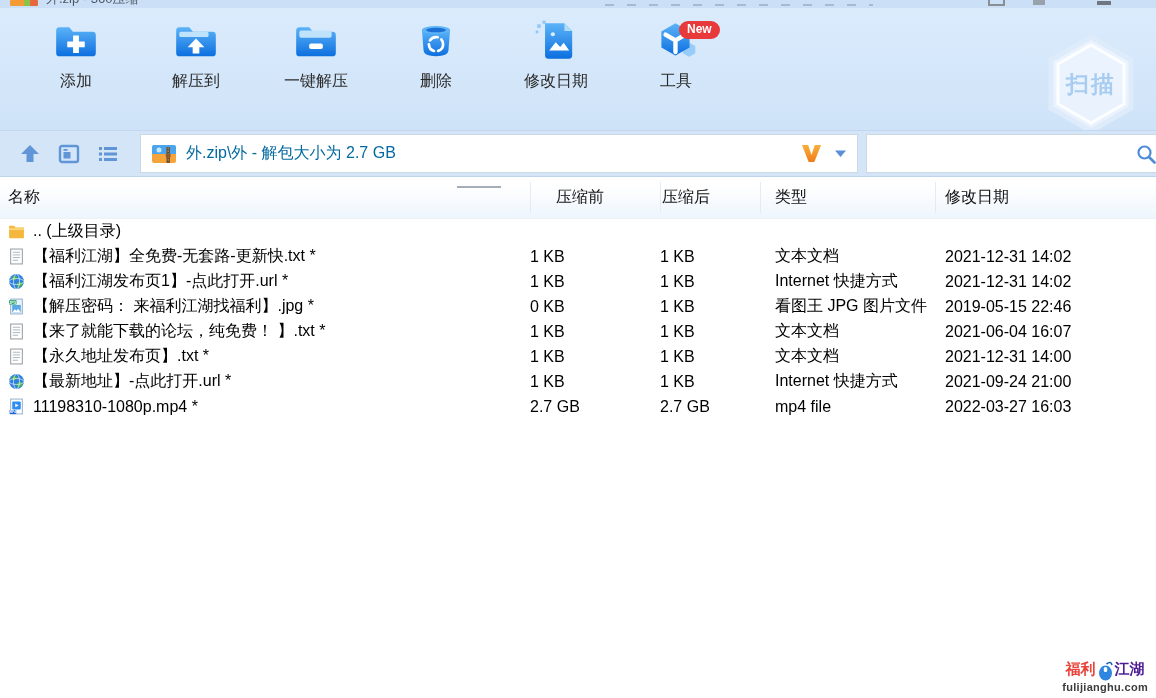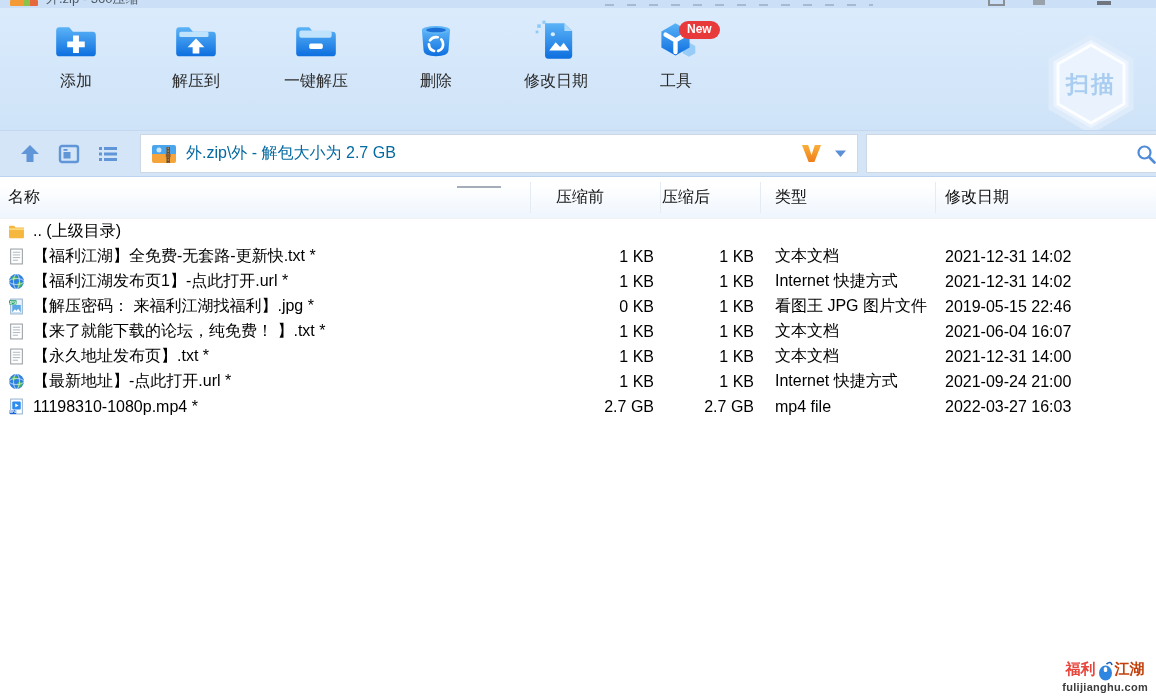--- a/index.html
+++ b/index.html
@@ -50,29 +50,29 @@
   .h-after { padding-left:2px; }
   .h-type { padding-left:15px; }
   .h-date { padding-left:10px; }
   .hsep { position:absolute; top:5px; bottom:5px; width:1px; background:#e4ebf3; }
   .hs1{left:530px}.hs2{left:660px}.hs3{left:760px}.hs4{left:935px}
   .h-artifact { position:absolute; left:457px; top:9px; width:44px; height:2px; background:#8e9aa6; opacity:.8; }
 
   .trow { display:grid; grid-template-columns:530px 130px 100px 175px 221px; height:25px; align-items:center; font-size:16px; color:#000; }
   .c-name { display:flex; align-items:center; gap:8px; padding-left:8px; white-space:nowrap; overflow:hidden; }
   .c-name svg { flex:0 0 auto; display:block; }
-  .c-before,.c-after { text-align:right; padding-right:6px; white-space:nowrap; }
+  .c-before,.c-after { padding-right:6px; white-space:nowrap; }
   .c-type { padding-left:15px; white-space:nowrap; }
   .c-date { padding-left:10px; white-space:nowrap; }
 
   
   .watermark { position:absolute; right:8px; bottom:4px; text-align:center; line-height:1.05; }
   .wm-top { display:flex; align-items:flex-start; justify-content:center; gap:2px; font-size:15px; font-weight:bold; }
   .wm-left { color:#e8453c; }
-  .wm-right { color:#c2410c; }
+  .wm-right { color:#4c1d95; }
   .wm-domain { font-size:11px; font-weight:bold; color:#3c3c3c; letter-spacing:.3px; margin-top:1px; }
 </style>
 </head>
 <body>
 
 <svg width="0" height="0" style="position:absolute" aria-hidden="true">
   <defs>
     <linearGradient id="gBlue" x1="0" y1="0" x2="0" y2="1">
       <stop offset="0" stop-color="#5cb3f7"></stop>
         <stop offset="1" stop-color="#0d6fdf"></stop>

